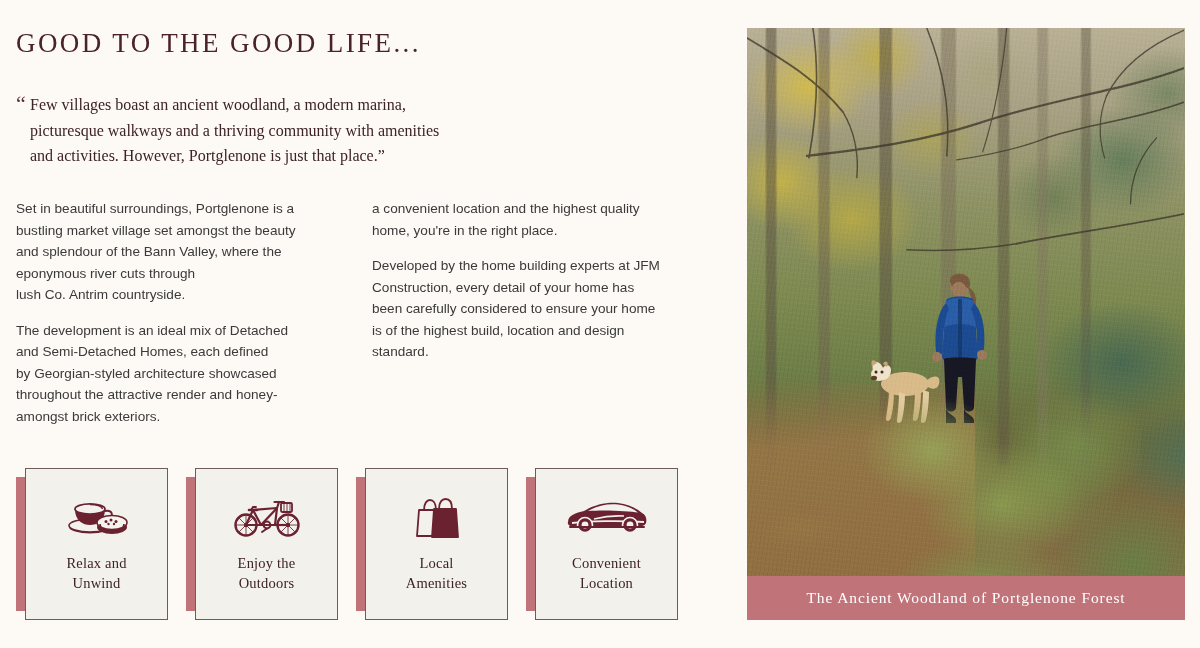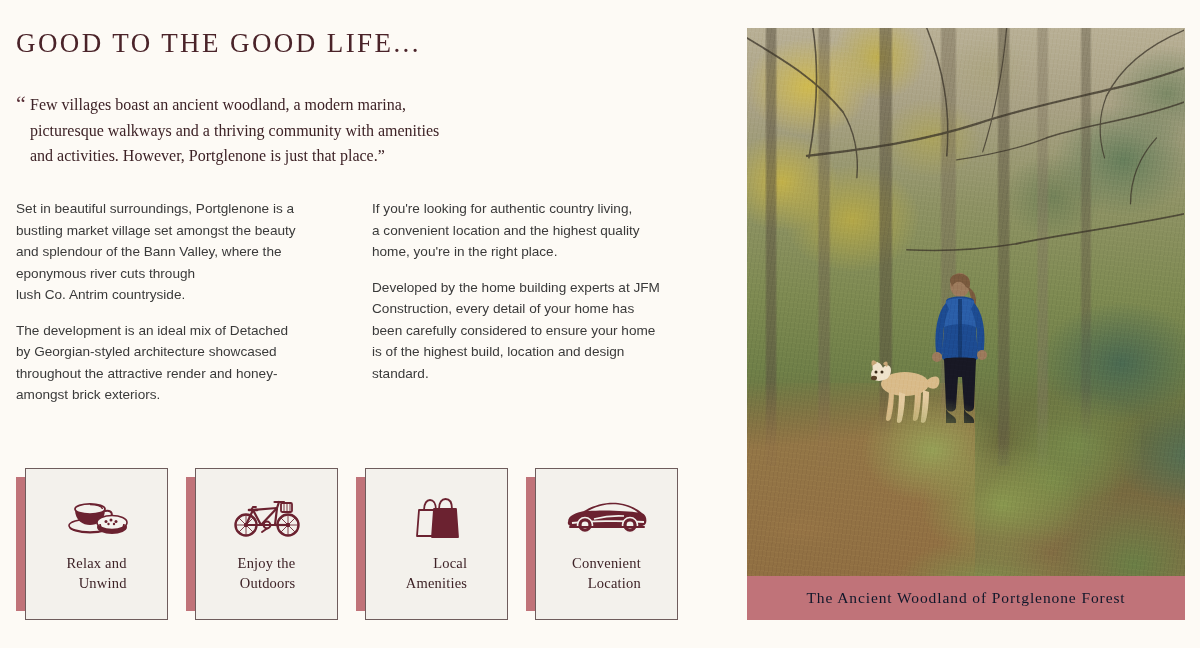--- a/index.html
+++ b/index.html
@@ -145,21 +145,21 @@
 
   .card-label {
     margin-top: 14px;
     font-family: "Liberation Serif", serif;
     font-size: 14.5px;
     line-height: 20px;
     color: #3d2226;
     text-align: center;
     letter-spacing: 0.2px;
   }
-  .card-label .lline { display: block; text-align: right; }
+  .card-label .lline { display: block; }
 
   
   .photo-frame {
     position: absolute;
     left: 747px;
     top: 28px;
     width: 438px;
     height: 592px;
     overflow: hidden;
   }
@@ -294,21 +294,21 @@
     background: #c07379;
     display: flex;
     align-items: center;
     justify-content: center;
   }
 
   .photo-caption-text {
     font-family: "Liberation Serif", serif;
     font-size: 15.5px;
     letter-spacing: 0.9px;
-    color: #0f172a;
+    color: #ffffff;
   }
 </style>
 </head>
 <body>
 
 <div class="page">
 
   <div class="left-col">
 
     <h1 class="page-title">GOOD TO THE GOOD LIFE...</h1>
@@ -327,29 +327,29 @@
       <div class="body-col col-left">
         <p class="para">
           <span class="pline">Set in beautiful surroundings, Portglenone is a</span>
           <span class="pline">bustling market village set amongst the beauty</span>
           <span class="pline">and splendour of the Bann Valley, where the</span>
           <span class="pline">eponymous river cuts through</span>
           <span class="pline">lush Co. Antrim countryside.</span>
         </p>
         <p class="para">
           <span class="pline">The development is an ideal mix of Detached</span>
+          <span class="pline">and Semi-Detached Homes, each defined</span>
           <span class="pline">by Georgian-styled architecture showcased</span>
           <span class="pline">throughout the attractive render and honey-</span>
           <span class="pline">amongst brick exteriors.</span>
         </p>
       </div>
 
       <div class="body-col col-right">
         <p class="para">
-          <span class="pline">If you're looking for authentic country living,</span>
           <span class="pline">a convenient location and the highest quality</span>
           <span class="pline">home, you're in the right place.</span>
         </p>
         <p class="para">
           <span class="pline">Developed by the home building experts at JFM</span>
           <span class="pline">Construction, every detail of your home has</span>
           <span class="pline">been carefully considered to ensure your home</span>
           <span class="pline">is of the highest build, location and design</span>
           <span class="pline">standard.</span>
         </p>

